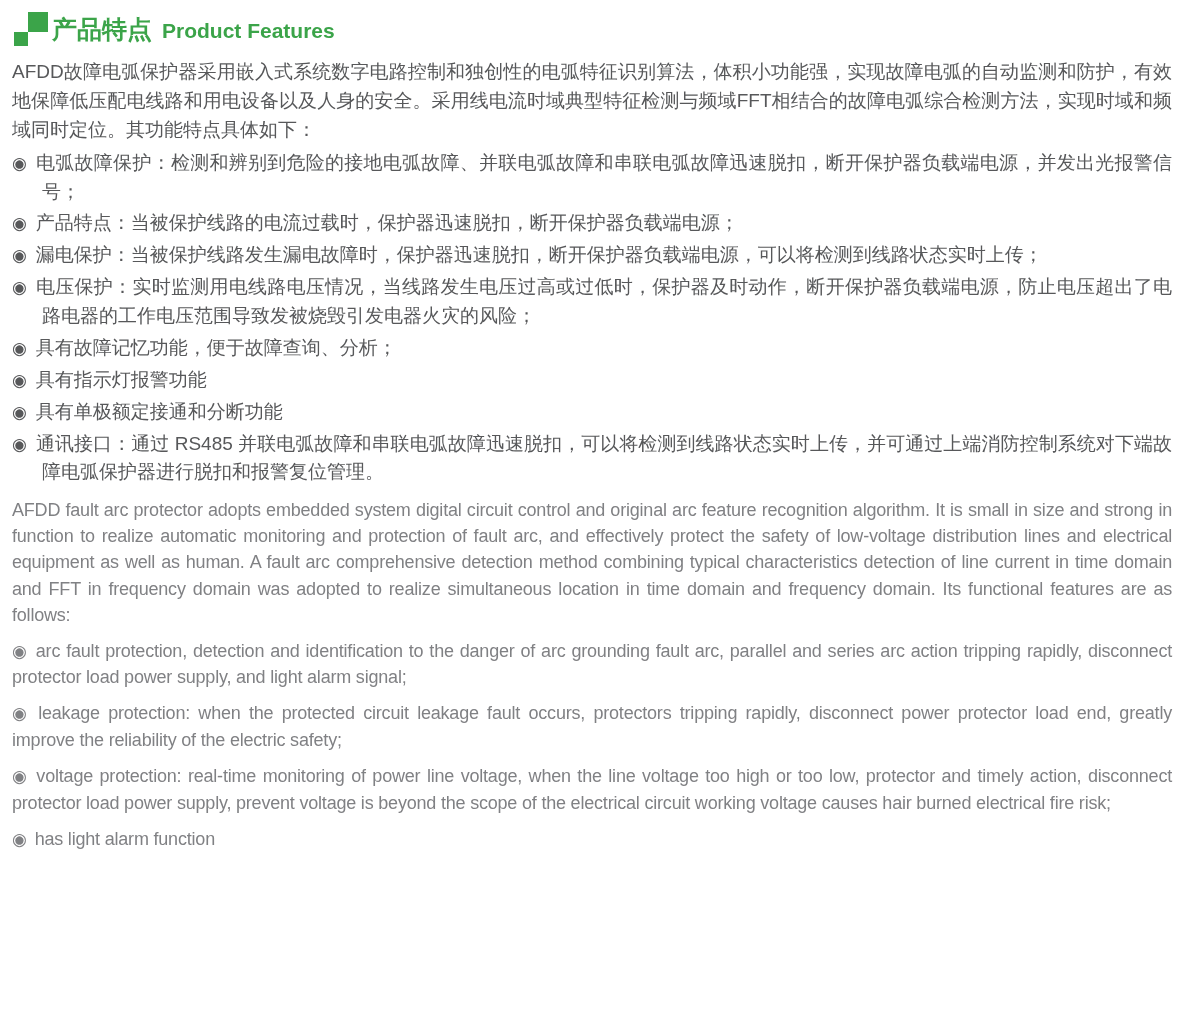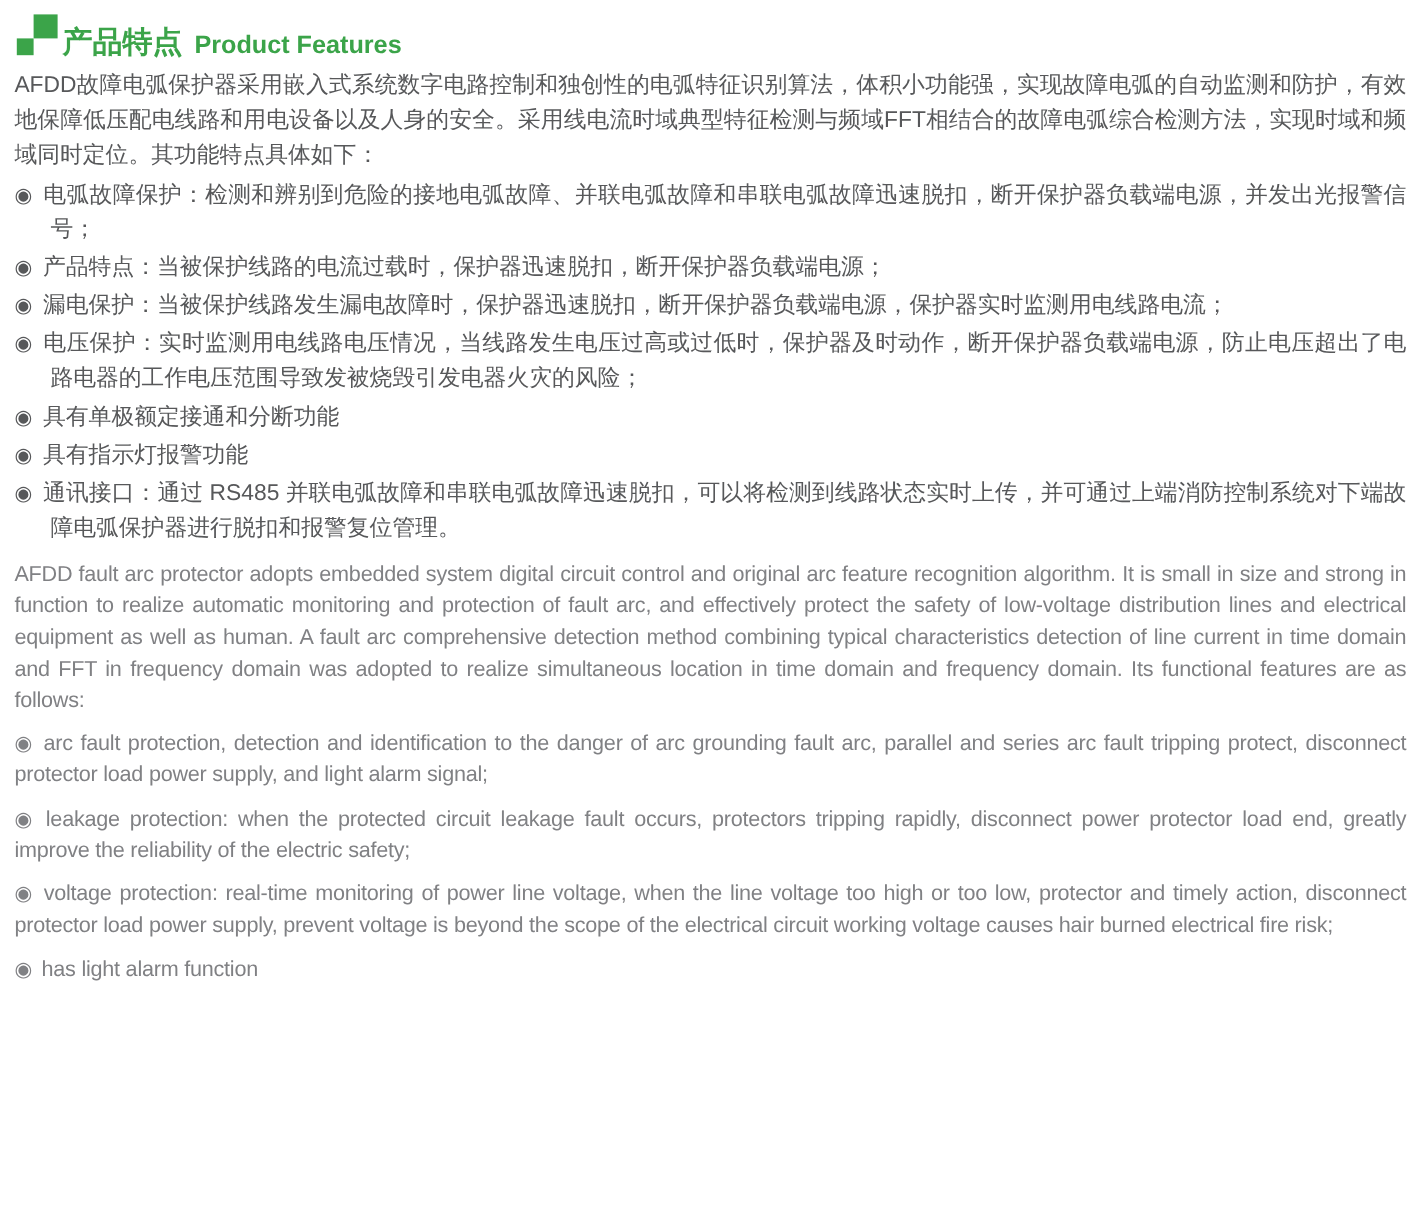--- a/index.html
+++ b/index.html
@@ -10,21 +10,21 @@
   }
   html,body{margin:0;padding:0;background:#ffffff;}
   body{
     width:1184px;
     font-family:"Liberation Sans","DejaVu Sans",sans-serif;
     -webkit-font-smoothing:antialiased;
   }
   .page{padding:8px 12px 10px 12px;box-sizing:border-box;}
 
   
-  .hdr{display:flex;align-items:flex-end;margin:2px 0 10px 0;}
+  .hdr{display:flex;align-items:center;margin:2px 0 10px 0;}
   .sq-icon{position:relative;width:38px;height:38px;flex:0 0 38px;}
   .sq{position:absolute;display:block;background:var(--accent);}
   .sq.big{left:16px;top:2px;width:20px;height:20px;}
   .sq.small{left:2px;top:22px;width:14px;height:14px;}
   .t-zh{font-size:25px;line-height:1;font-weight:bold;color:var(--accent);margin:0 10px 0 2px;}
   .t-en{font-size:21px;line-height:1;font-weight:bold;color:var(--accent);margin:2px 0 0 0;}
 
   
   .zh{color:var(--text-zh);font-size:19px;line-height:1.52;text-align:justify;}
   p.intro-zh{margin:0 0 4px 0;}
@@ -57,37 +57,38 @@
 
   <p class="zh intro-zh">AFDD故障电弧保护器采用嵌入式系统数字电路控制和独创性的电弧特征识别算法，体积小功能强，实现故障电弧的自动监测和防护，有效地保障低压配电线路和用电设备以及人身的安全。采用线电流时域典型特征检测与频域FFT相结合的故障电弧综合检测方法，实现时域和频域同时定位。其功能特点具体如下：</p>
 
   <ul class="zh feat feat-zh">
 
       <li class="feat-item"><span class="bullet">◉</span><span>电弧故障保护：检测和辨别到危险的接地电弧故障、并联电弧故障和串联电弧故障迅速脱扣，断开保护器负载端电源，并发出光报警信号；</span></li>
 
 
       <li class="feat-item"><span class="bullet">◉</span><span>产品特点：当被保护线路的电流过载时，保护器迅速脱扣，断开保护器负载端电源；</span></li>
 
-      <li class="feat-item"><span class="bullet">◉</span><span>漏电保护：当被保护线路发生漏电故障时，保护器迅速脱扣，断开保护器负载端电源，保护器实时监测用电线路电流；</span></li>
+      <li class="feat-item"><span class="bullet">◉</span><span>漏电保护：当被保护线路发生漏电故障时，保护器迅速脱扣，断开保护器负载端电源，可以将检测到线路状态实时上传；</span></li>
 
       <li class="feat-item"><span class="bullet">◉</span><span>电压保护：实时监测用电线路电压情况，当线路发生电压过高或过低时，保护器及时动作，断开保护器负载端电源，防止电压超出了电路电器的工作电压范围导致发被烧毁引发电器火灾的风险；</span></li>
 
+      <li class="feat-item"><span class="bullet">◉</span><span>具有故障记忆功能，便于故障查询、分析；</span></li>
+
+      <li class="feat-item"><span class="bullet">◉</span><span>具有指示灯报警功能</span></li>
 
       <li class="feat-item"><span class="bullet">◉</span><span>具有单极额定接通和分断功能</span></li>
-
-      <li class="feat-item"><span class="bullet">◉</span><span>具有指示灯报警功能</span></li>
 
       <li class="feat-item"><span class="bullet">◉</span><span>通讯接口：通过 RS485 并联电弧故障和串联电弧故障迅速脱扣，可以将检测到线路状态实时上传，并可通过上端消防控制系统对下端故障电弧保护器进行脱扣和报警复位管理。</span></li>
     </ul>
 
   <p class="en intro-en">AFDD fault arc protector adopts embedded system digital circuit control and original arc feature recognition algorithm. It is small in size and strong in function to realize automatic monitoring and protection of fault arc, and effectively protect the safety of low-voltage distribution lines and electrical equipment as well as human. A fault arc comprehensive detection method combining typical characteristics detection of line current in time domain and FFT in frequency domain was adopted to realize simultaneous location in time domain and frequency domain. Its functional features are as follows:</p>
 
   <ul class="en feat feat-en">
 
-      <li class="feat-item"><span class="bullet">◉</span><span>arc fault protection, detection and identification to the danger of arc grounding fault arc, parallel and series arc fault tripping protect, disconnect protector load power supply, and light alarm signal;</span></li>
+      <li class="feat-item"><span class="bullet">◉</span><span>arc fault protection, detection and identification to the danger of arc grounding fault arc, parallel and series arc action tripping rapidly, disconnect protector load power supply, and light alarm signal;</span></li>
 
 
 
       <li class="feat-item"><span class="bullet">◉</span><span>leakage protection: when the protected circuit leakage fault occurs, protectors tripping rapidly, disconnect power protector load end, greatly improve the reliability of the electric safety;</span></li>
 
       <li class="feat-item"><span class="bullet">◉</span><span>voltage protection: real-time monitoring of power line voltage, when the line voltage too high or too low, protector and timely action, disconnect protector load power supply, prevent voltage is beyond the scope of the electrical circuit working voltage causes hair burned electrical fire risk;</span></li>
 
 
       <li class="feat-item"><span class="bullet">◉</span><span>has light alarm function</span></li>
 

